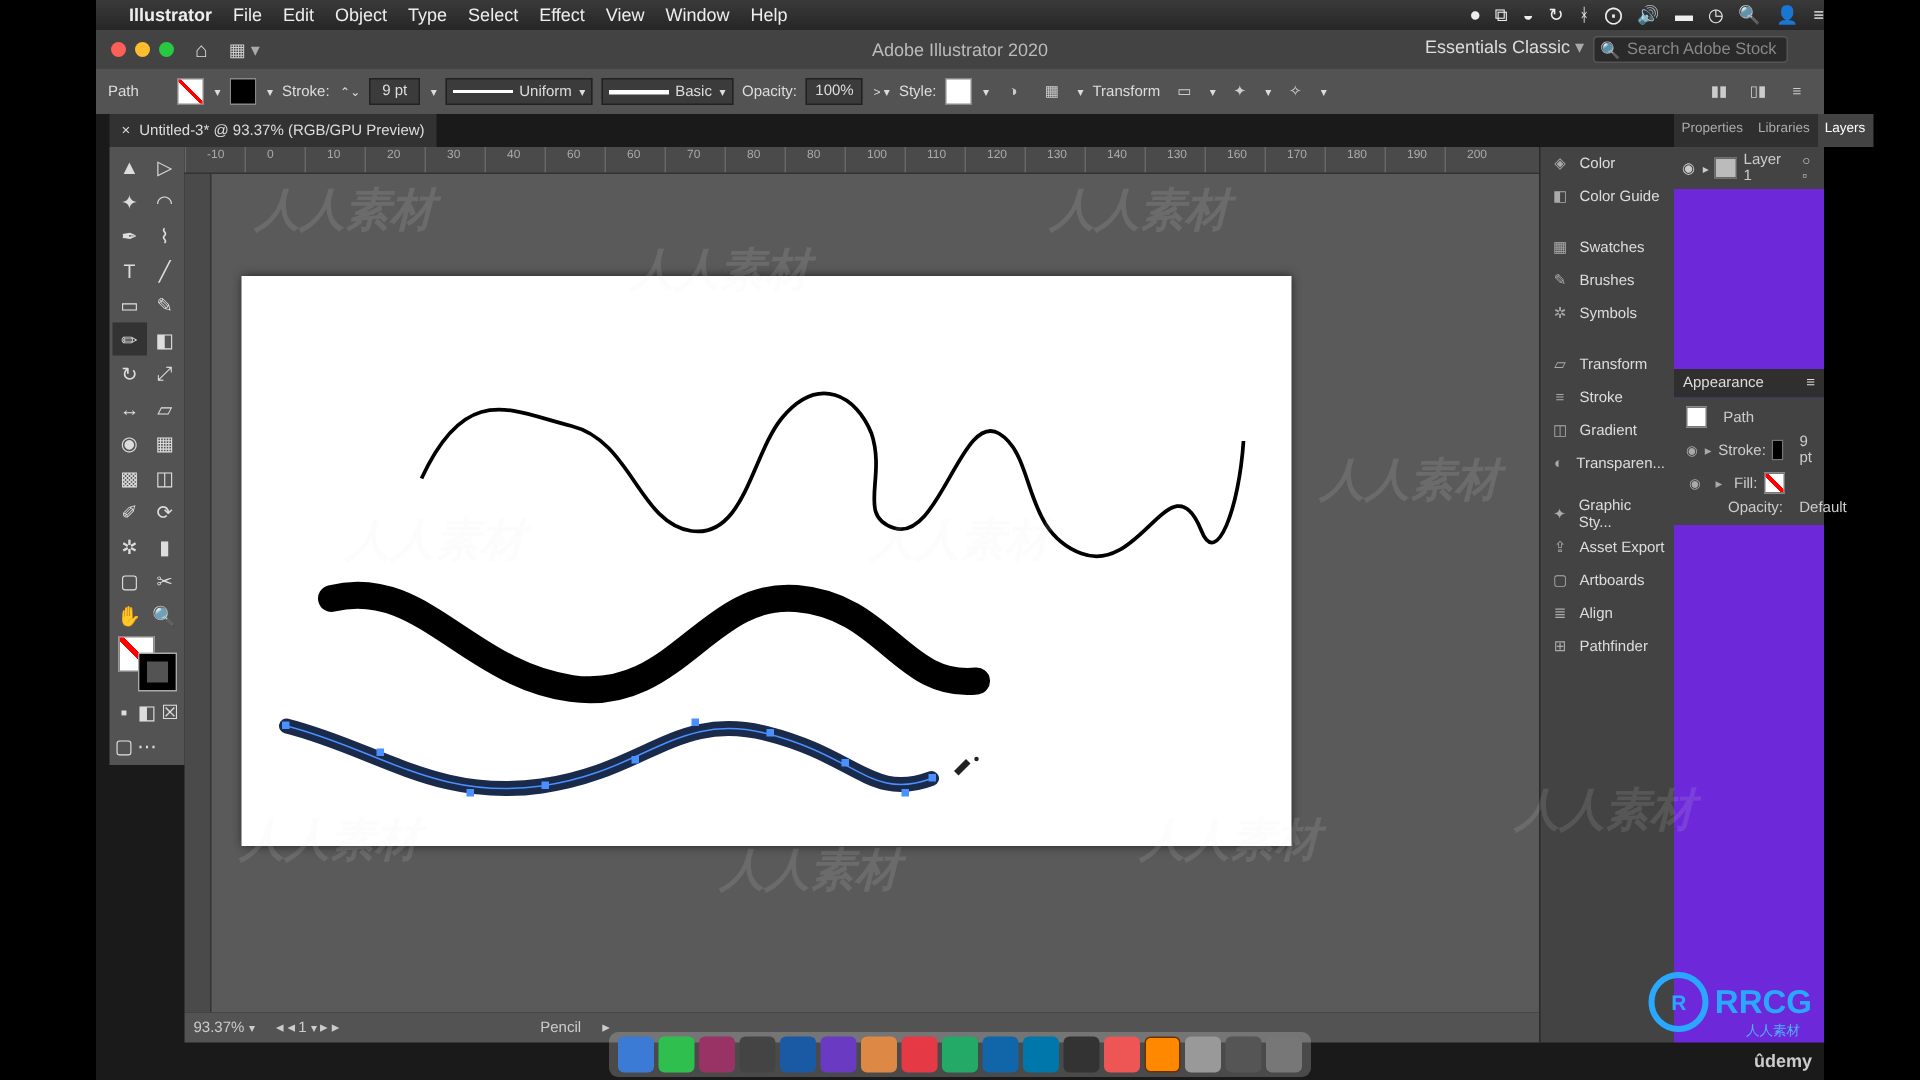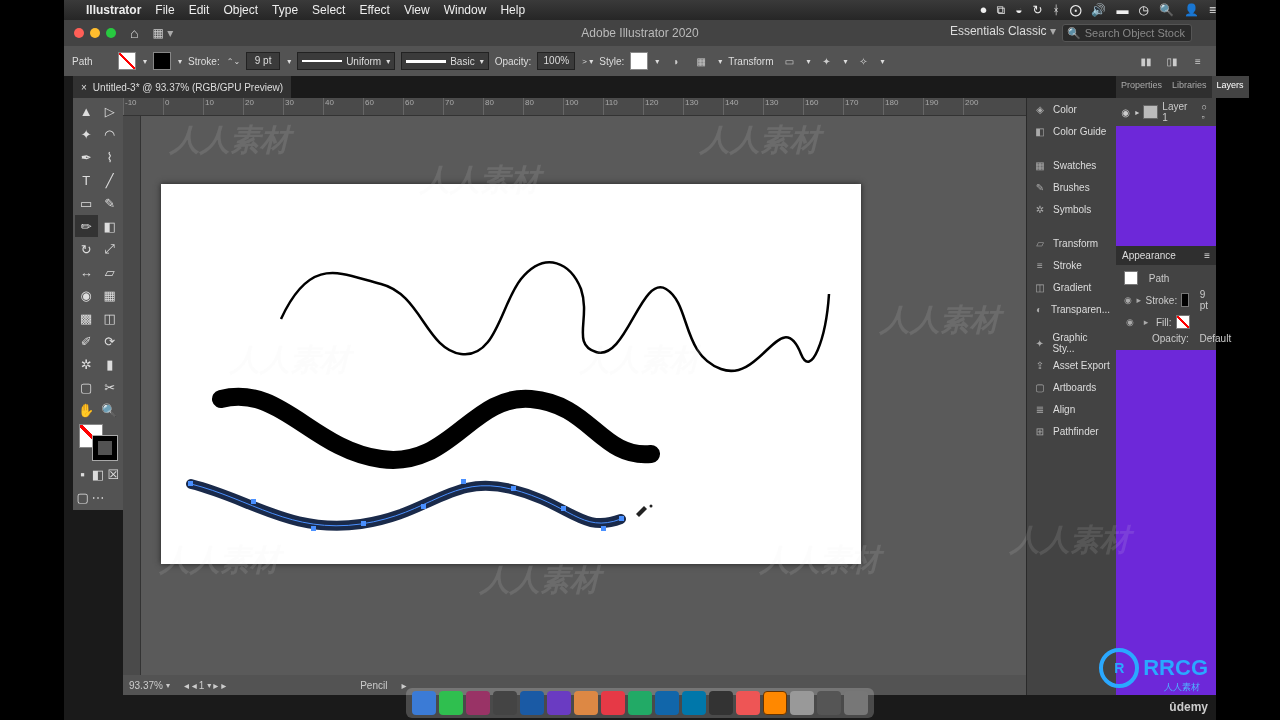--- a/index.html
+++ b/index.html
@@ -42,21 +42,21 @@
 .tool{height:22px; display:flex; align-items:center; justify-content:center; color:#ddd; font-size:13px;}
 .tool.sel{background:#333;}
 .fillstroke{grid-column:1/3; height:40px; position:relative;}
 .fsbox{position:absolute; width:24px; height:24px; border:1px solid #888;}
 .fsbox.fill{left:4px; top:2px; background:#fff;}
 .fsbox.fill::after{content:""; position:absolute; inset:0; background:linear-gradient(to top right,transparent 44%,red 44%,red 56%,transparent 56%);}
 .fsbox.stroke{left:18px; top:14px; background:#535353; border:5px solid #000; box-shadow:0 0 0 1px #aaa;}
 .toolrow3{grid-column:1/3; display:flex;}
 .toolrow3 .tool{flex:1;}
 .ruler-h{position:absolute; left:123px; top:98px; right:244px; height:18px; background:#4a4a4a; display:flex; overflow:hidden; border-bottom:1px solid #333;}
-.ruler-h .tick{width:40px; font-size:8px; color:#aaa; border-left:1px solid #666; padding-left:1px;}
+.ruler-h .tick{width:40px; font-size:8px; color:#aaa; border-left:1px solid #666; padding-left:14px;}
 .ruler-v{position:absolute; left:123px; top:116px; width:18px; bottom:45px; background:#4a4a4a; border-right:1px solid #333;}
 .canvas-area{position:absolute; left:141px; top:116px; right:254px; bottom:45px; background:#5a5a5a; overflow:hidden;}
 .artboard{position:absolute; left:20px; top:68px; width:700px; height:380px; background:#fff; box-shadow:0 0 6px #222;}
 .statusbar{position:absolute; left:123px; bottom:25px; right:254px; height:20px; background:#535353; display:flex; align-items:center; font-size:10px; color:#ccc; padding:0 6px; gap:14px;}
 .statusbar .sb-i{display:flex; align-items:center; gap:2px;}
 .panel-dock{position:absolute; right:164px; top:98px; width:90px; bottom:25px; background:#434343; border-left:1px solid #2a2a2a;}
 .pd-item{height:22px; display:flex; align-items:center; gap:6px; padding:0 6px; font-size:10px; color:#ddd;}
 .pd-item .ico{width:14px; text-align:center; color:#aaa;}
 .pd-sep{height:12px;}
 .panels{position:absolute; right:64px; top:76px; width:100px; bottom:25px; background:#6d28d9; display:flex; flex-direction:column;}
@@ -116,21 +116,21 @@
   <div class="traffic">
     <div class="dot r"></div>
     <div class="dot y"></div>
     <div class="dot g"></div>
   </div>
   <span class="tb-home">⌂</span>
   <span class="tb-grid">▦ <span class="sd">▾</span></span>
   <span class="tb-title">Adobe Illustrator 2020</span>
   <div class="tb-right">
     <span class="ws"><span>Essentials Classic</span> <span class="sd">▾</span></span>
-    <div class="search">🔍 <span style="margin-left:4px;">Search Object Stock</span></div>
+    <div class="search">🔍 <span style="margin-left:4px;">Search Adobe Stock</span></div>
   </div>
 </div>
 
 <div class="controlbar">
   <span class="cb-label">Path</span>
   <div class="sw nofill"></div>
     <span class="sd2">▾</span>
   <div class="sw blk"></div>
     <span class="sd2">▾</span>
   <span>Stroke:</span>

